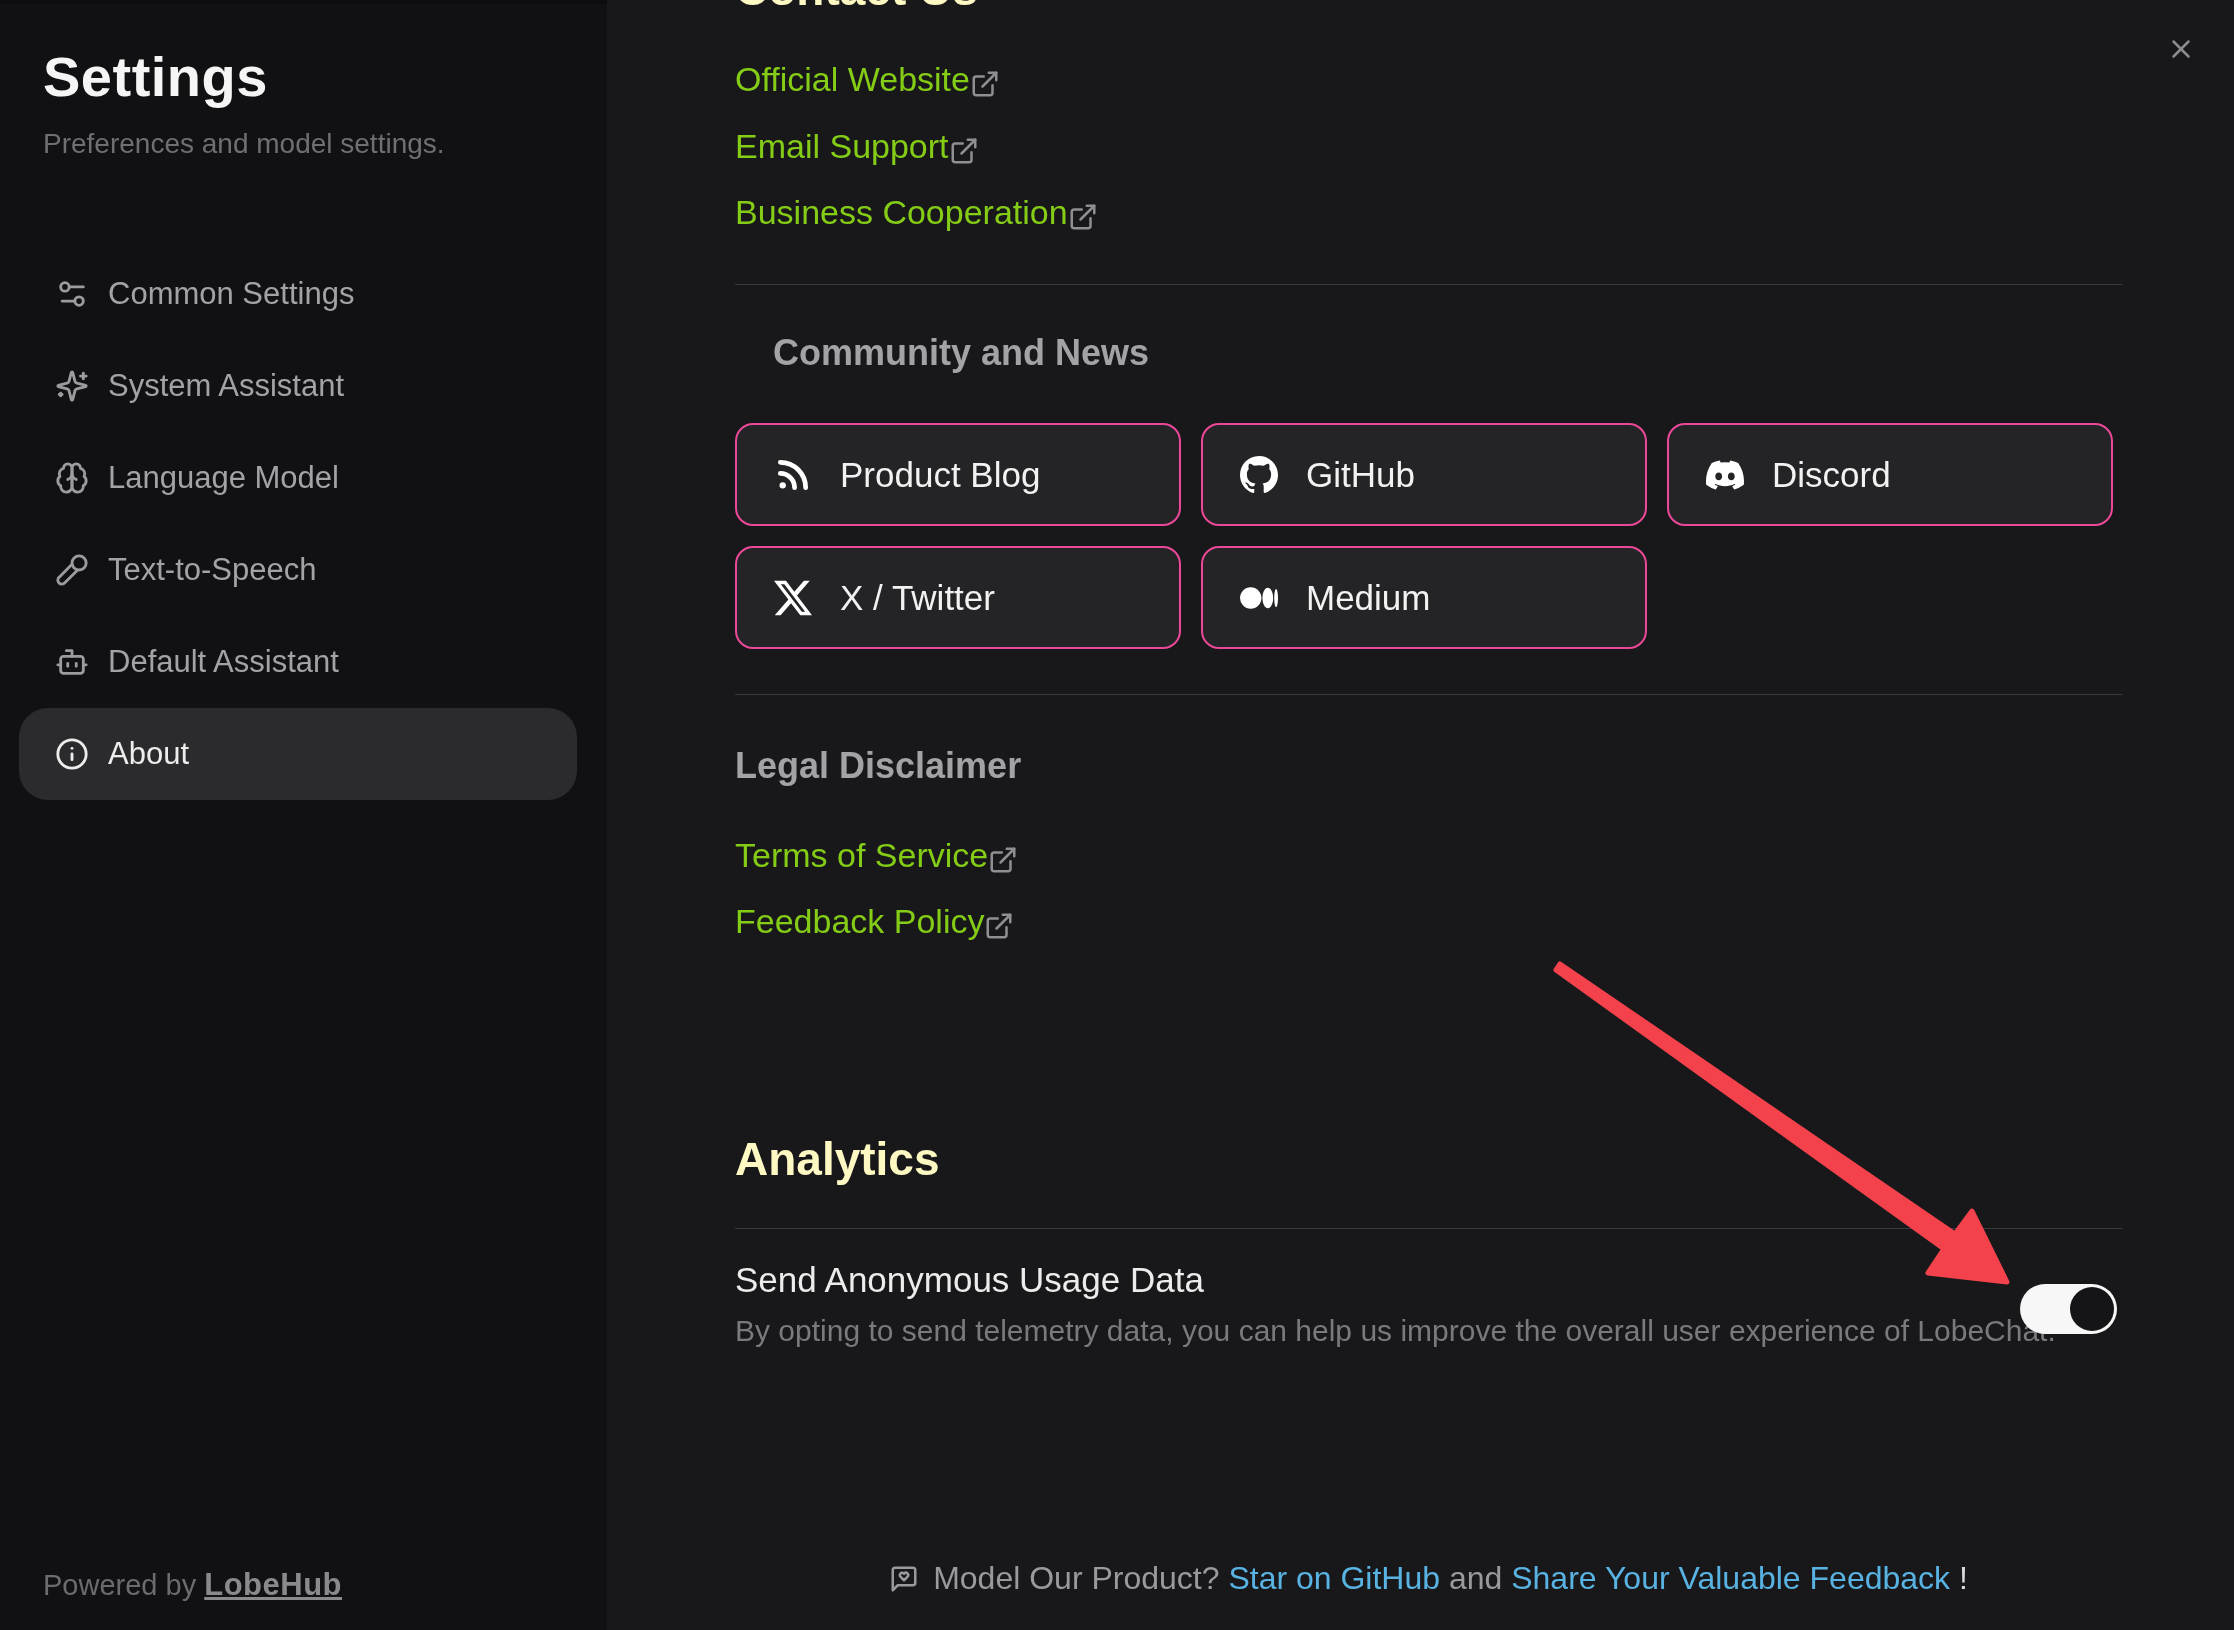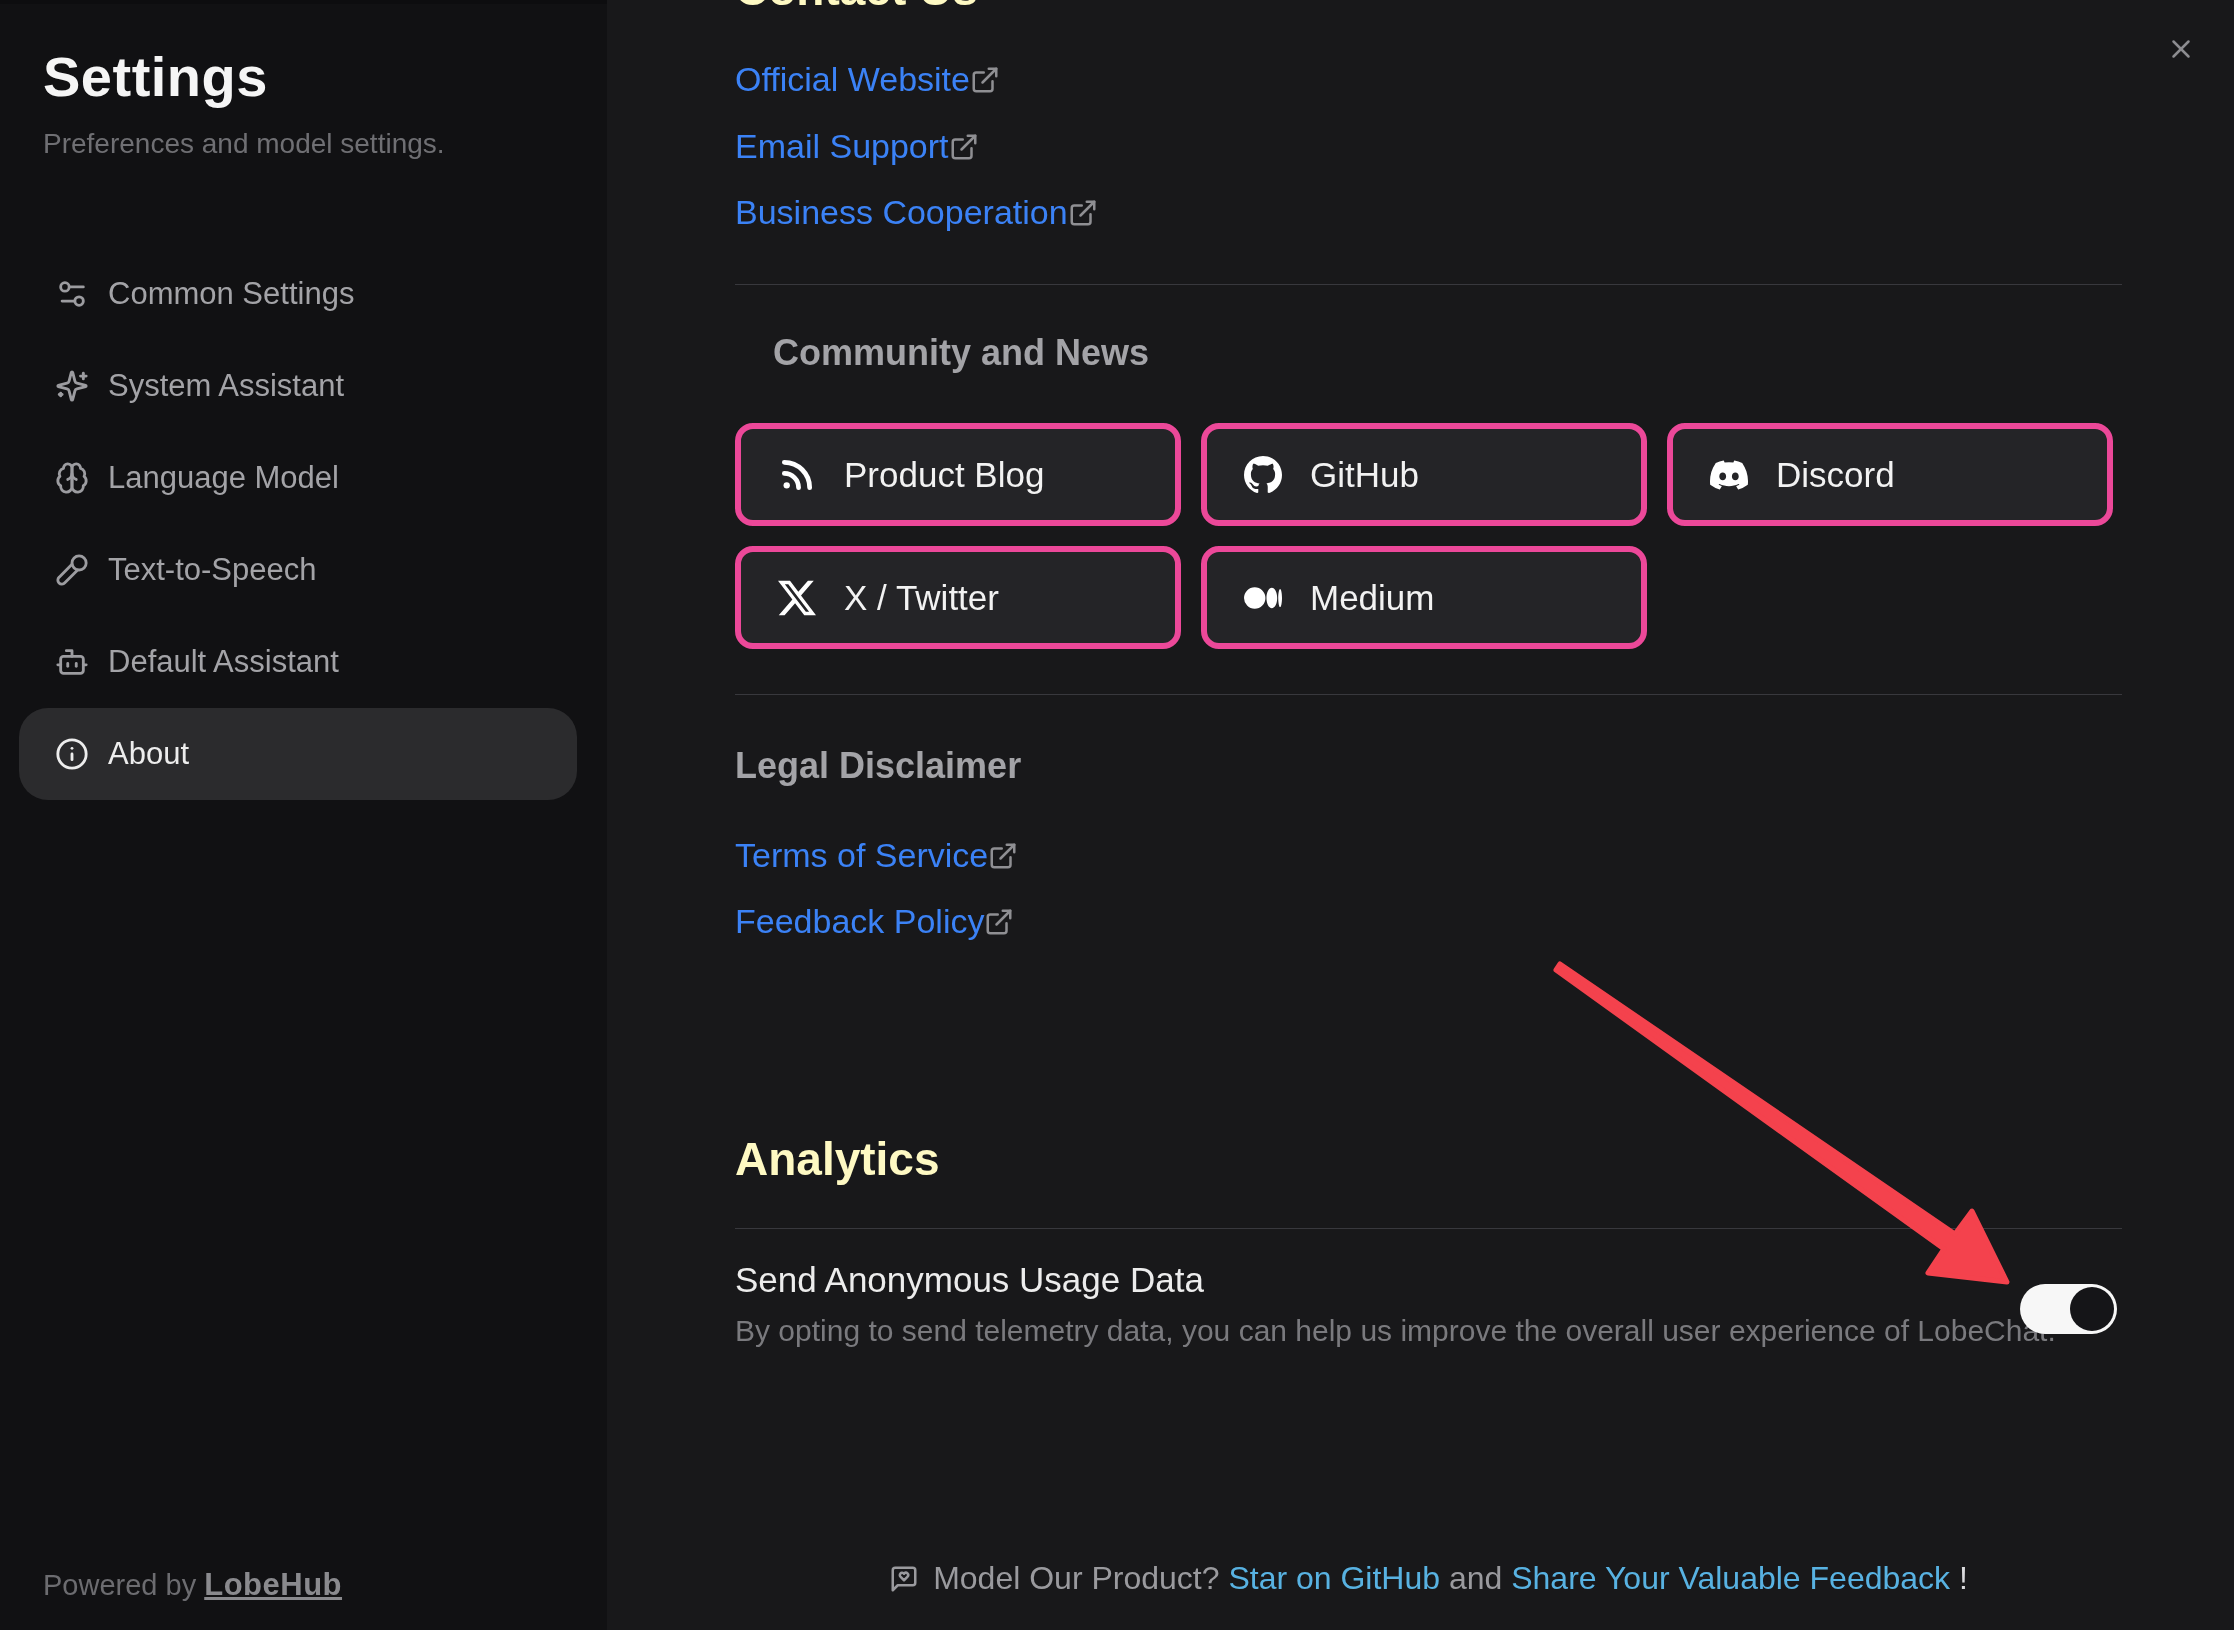--- a/index.html
+++ b/index.html
@@ -24,26 +24,26 @@
   
   .main { position:absolute; left:607px; top:0; width:1627px; height:1630px; background:#18181a; }
   .close-btn { position:absolute; right:38px; top:34px; width:30px; height:30px; color:#8c8c90; background:none; border:none; cursor:pointer; padding:0; }
   .close-btn svg { width:30px; height:30px; display:block; }
 
   .content { position:absolute; left:128px; top:0; width:1387px; height:1630px; }
   .h2 { position:absolute; font-size:46px; font-weight:800; color:#fef9c3; }
   .h3 { position:absolute; font-size:36px; font-weight:700; color:#a3a3a7; }
   .divider { position:absolute; left:0; width:1387px; height:1px; background:#38383d; }
 
-  .ext-link { position:absolute; display:flex; align-items:center; color:#3b82f6; font-size:34px; cursor:pointer; }
+  .ext-link { position:absolute; display:flex; align-items:flex-end; color:#84cc16; font-size:34px; cursor:pointer; }
   .ext-link .xicon { width:30px; height:30px; color:#8f8f93; display:flex; }
   .ext-link .xicon svg { width:30px; height:30px; }
 
   .btn-grid { position:absolute; left:0; top:423px; display:grid; grid-template-columns:repeat(3,446px); grid-auto-rows:103px; column-gap:20px; row-gap:20px; }
-  .com-btn { display:flex; align-items:center; padding-left:36px; background:#242427; border:6px solid #ec4899; border-radius:18px; color:#f2f2f2; cursor:pointer; }
+  .com-btn { display:flex; align-items:center; padding-left:36px; background:#242427; border:2px solid #ec4899; border-radius:18px; color:#f2f2f2; cursor:pointer; }
   .com-btn .bicon { width:40px; height:40px; flex:0 0 40px; display:flex; align-items:center; justify-content:center; color:#fff; }
   .com-btn .bicon svg { width:38px; height:38px; display:block; }
   .com-btn .blabel { margin-left:27px; font-size:35px; }
 
   .setting-title { position:absolute; font-size:35px; color:#ececec; }
   .setting-desc { position:absolute; font-size:30px; color:#7a7a7e; }
 
   .toggle { position:absolute; left:1285px; top:1284px; width:97px; height:50px; border-radius:25px; background:#f7f7f7; cursor:pointer; }
   .toggle .knob { position:absolute; right:3px; top:3px; width:44px; height:44px; border-radius:50%; background:#151518; }
 

